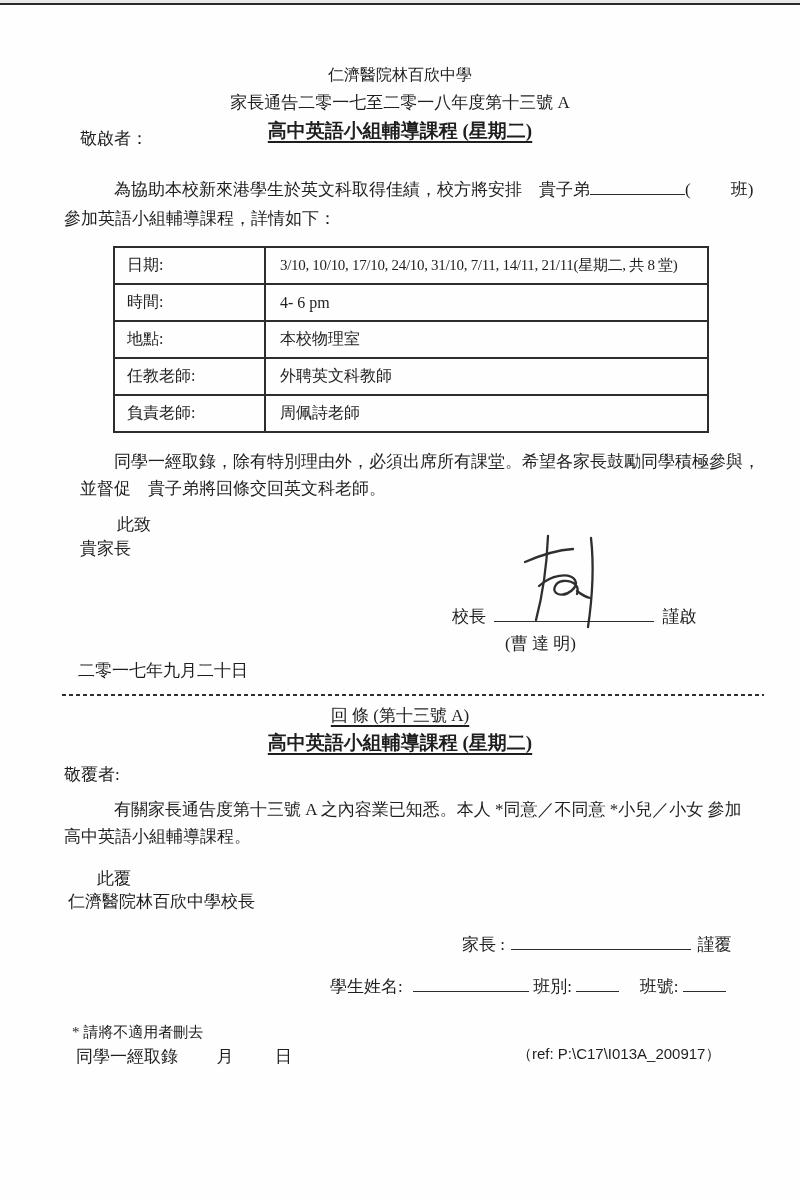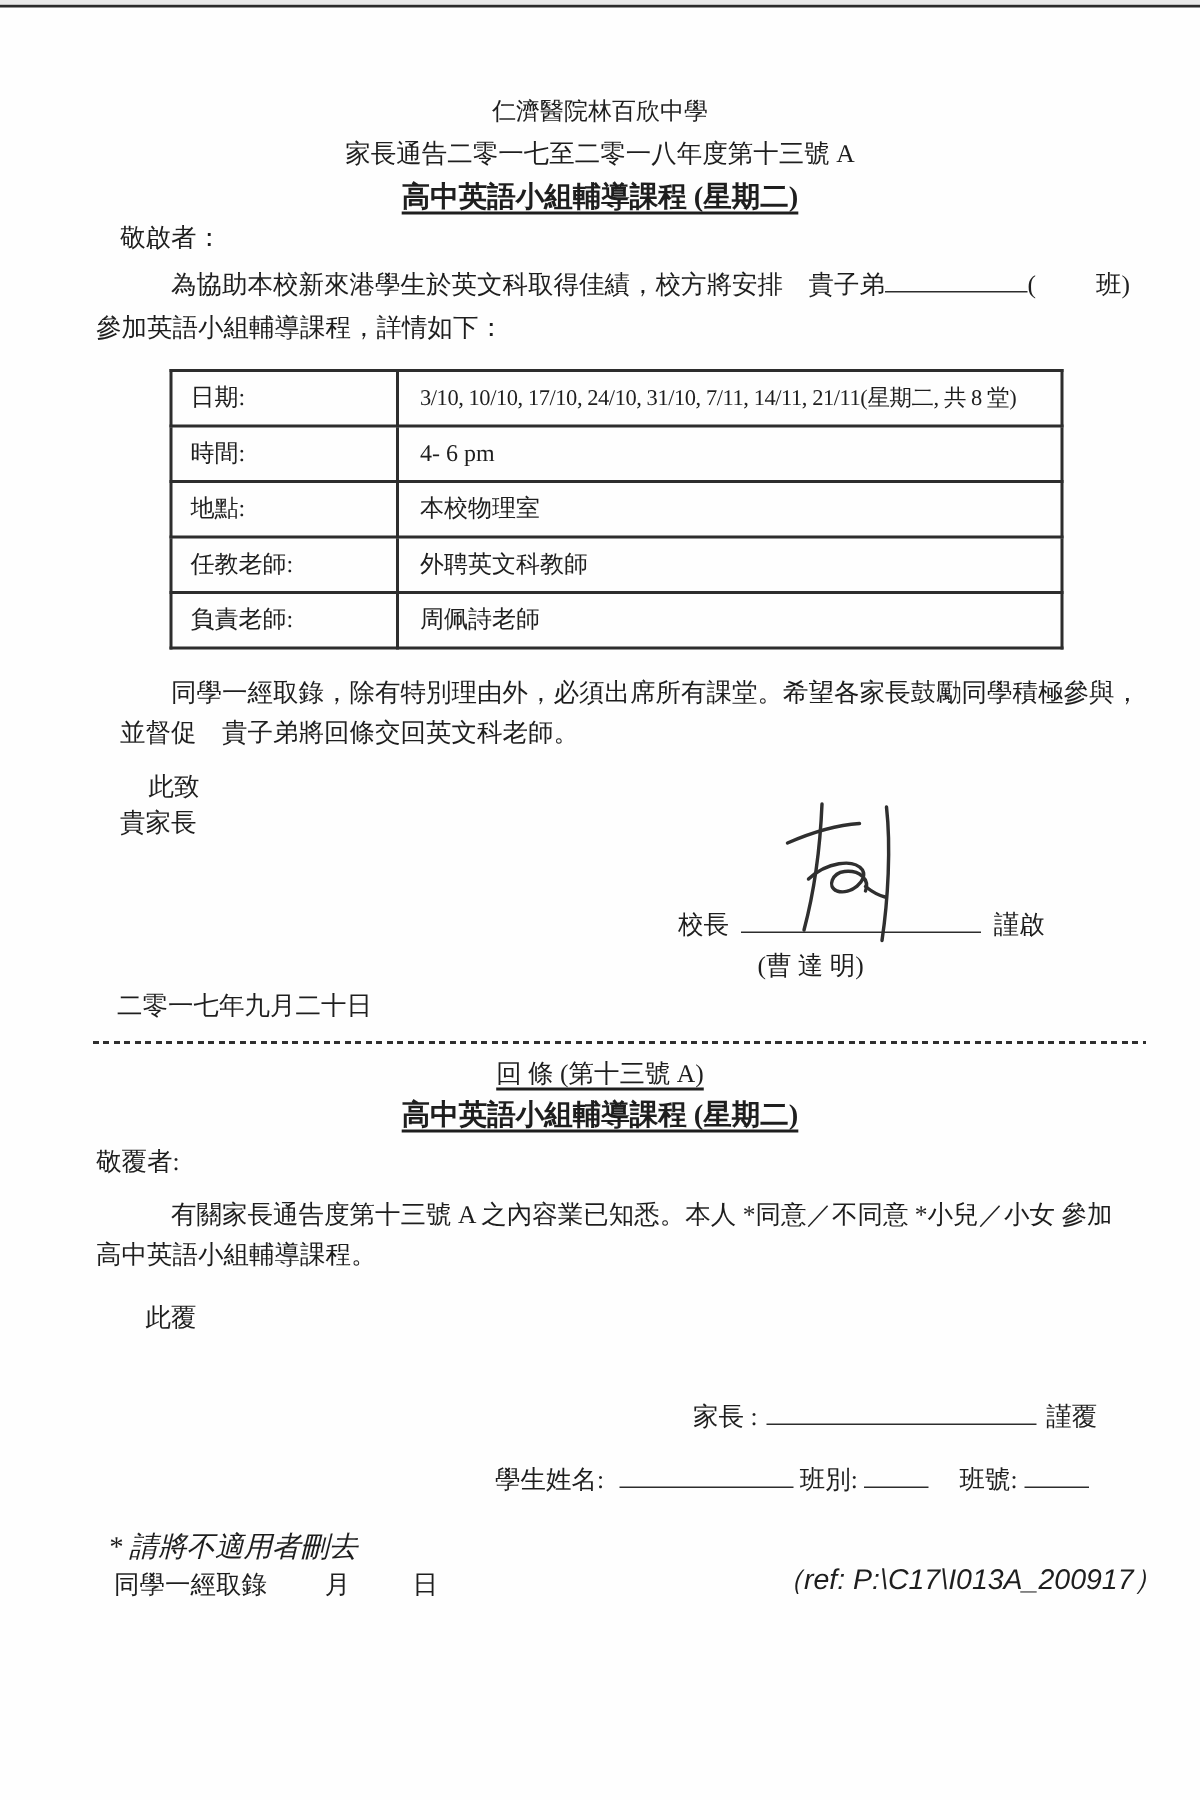--- a/index.html
+++ b/index.html
@@ -5,21 +5,21 @@
   html,body { margin:0; padding:0; background:#e8e8e8; }
   .page {
     position:relative; width:800px; height:1200px; margin:3px auto;
     background:#fefefe; color:#1e1e1e; overflow:hidden;
     font-family:"Liberation Serif", serif;
   }
   .scan-edge { position:absolute; top:0; left:0; width:800px; height:2px; background:#2a2a2a; }
   .abs { position:absolute; white-space:nowrap; }
   .t17 { font-size:17px; line-height:22px; }
   .t16 { font-size:16px; line-height:21px; }
-  .t15 { font-size:19px; line-height:20px;font-style:italic; }
+  .t15 { font-size:15px; line-height:20px; }
   .center-block { left:10px; width:780px; text-align:center; }
   .u { text-decoration:underline; text-underline-offset:4px; text-decoration-thickness:1.5px; }
   .b { font-weight:bold; }
   .blank { display:inline-block; border-bottom:1.5px solid #2c2c2c; height:17px; vertical-align:baseline; }
   .gap { display:inline-block; height:1px; }
 
   table.details {
     position:absolute; left:113px; top:243px; width:596px; height:187px;
     border-collapse:collapse; table-layout:fixed;
   }
@@ -42,21 +42,21 @@
 </head>
 <body>
 
 <div class="page">
   <div class="scan-edge"></div>
 
   <div class="abs center-block t16" style="top:61px;">仁濟醫院林百欣中學</div>
   <div class="abs center-block t17" style="top:89px;">家長通告二零一七至二零一八年度第十三號 A</div>
   <div class="abs center-block b u" style="top:115px; font-size:19px;">高中英語小組輔導課程 (星期二)</div>
 
-  <div class="abs t17" style="left:80px; top:145px;">敬啟者：</div>
+  <div class="abs t17" style="left:80px; top:125px;">敬啟者：</div>
 
   <div class="abs t17" style="left:114px; top:174px;">
     <span>為協助本校新來港學生於英文科取得佳績，校方將安排　貴子弟</span><span class="blank" style="width:95px;"></span><span>(</span><span class="gap" style="width:40px;"></span><span>班)</span>
   </div>
   <div class="abs t17" style="left:64px; top:205px;">參加英語小組輔導課程，詳情如下：</div>
 
   <table class="details">
     <tbody>
         <tr>
       <td class="lbl">日期:</td>
@@ -77,21 +77,21 @@
     <tr>
       <td class="lbl">負責老師:</td>
       <td class="val">周佩詩老師</td>
     </tr>
   </tbody>
     </table>
 
   <div class="abs t17" style="left:80px; top:475px;">並督促　貴子弟將回條交回英文科老師。</div>
   <div class="abs t17" style="left:114px; top:448px;">同學一經取錄，除有特別理由外，必須出席所有課堂。希望各家長鼓勵同學積極參與，</div>
 
-  <div class="abs t17" style="left:99px; top:511px;">此致</div>
+  <div class="abs t17" style="left:117px; top:511px;">此致</div>
   <div class="abs t17" style="left:80px; top:535px;">貴家長</div>
 
   <svg class="sig-svg" width="112" height="100" viewBox="0 0 112 100">
     <path d="M22,32 C38,25 55,20 70,19"></path>
     <path d="M45,6 C44,30 41,60 33,90"></path>
     <path d="M36,56 C48,45 66,42 72,50 C76,57 64,67 55,64 C48,61 52,52 60,51 C70,50 77,56 74,64"></path>
     <path d="M74,61 C79,65 83,67 87,68"></path>
     <path d="M88,8 C91,35 89,70 85,97"></path>
   </svg>
   <div class="abs t17" style="left:452px; top:601px;">
@@ -106,20 +106,21 @@
   <div class="dash-sep"></div>
 
   <div class="abs center-block t17 u" style="top:702px;">回 條 (第十三號 A)</div>
   <div class="abs center-block b u" style="top:727px; font-size:19px;">高中英語小組輔導課程 (星期二)</div>
 
   <div class="abs t17" style="left:64px; top:761px;">敬覆者:</div>
   <div class="abs t17" style="left:114px; top:796px;">有關家長通告度第十三號 A 之內容業已知悉。本人 *同意／不同意 *小兒／小女 參加</div>
   <div class="abs t17" style="left:64px; top:823px;">高中英語小組輔導課程。</div>
 
   <div class="abs t17" style="left:97px; top:865px;">此覆</div>
+  <div class="abs t17" style="left:68px; top:888px;">仁濟醫院林百欣中學校長</div>
 
   <div class="abs t17" style="left:462px; top:929px;">
     <span>家長 :</span>
     <span class="blank" style="width:180px; margin:0 2px;"></span>
     <span>謹覆</span>
   </div>
 
   <div class="abs t17" style="left:330px; top:971px;">
     <span>學生姓名:</span>
     <span class="blank" style="width:116px; margin-left:6px;"></span>

